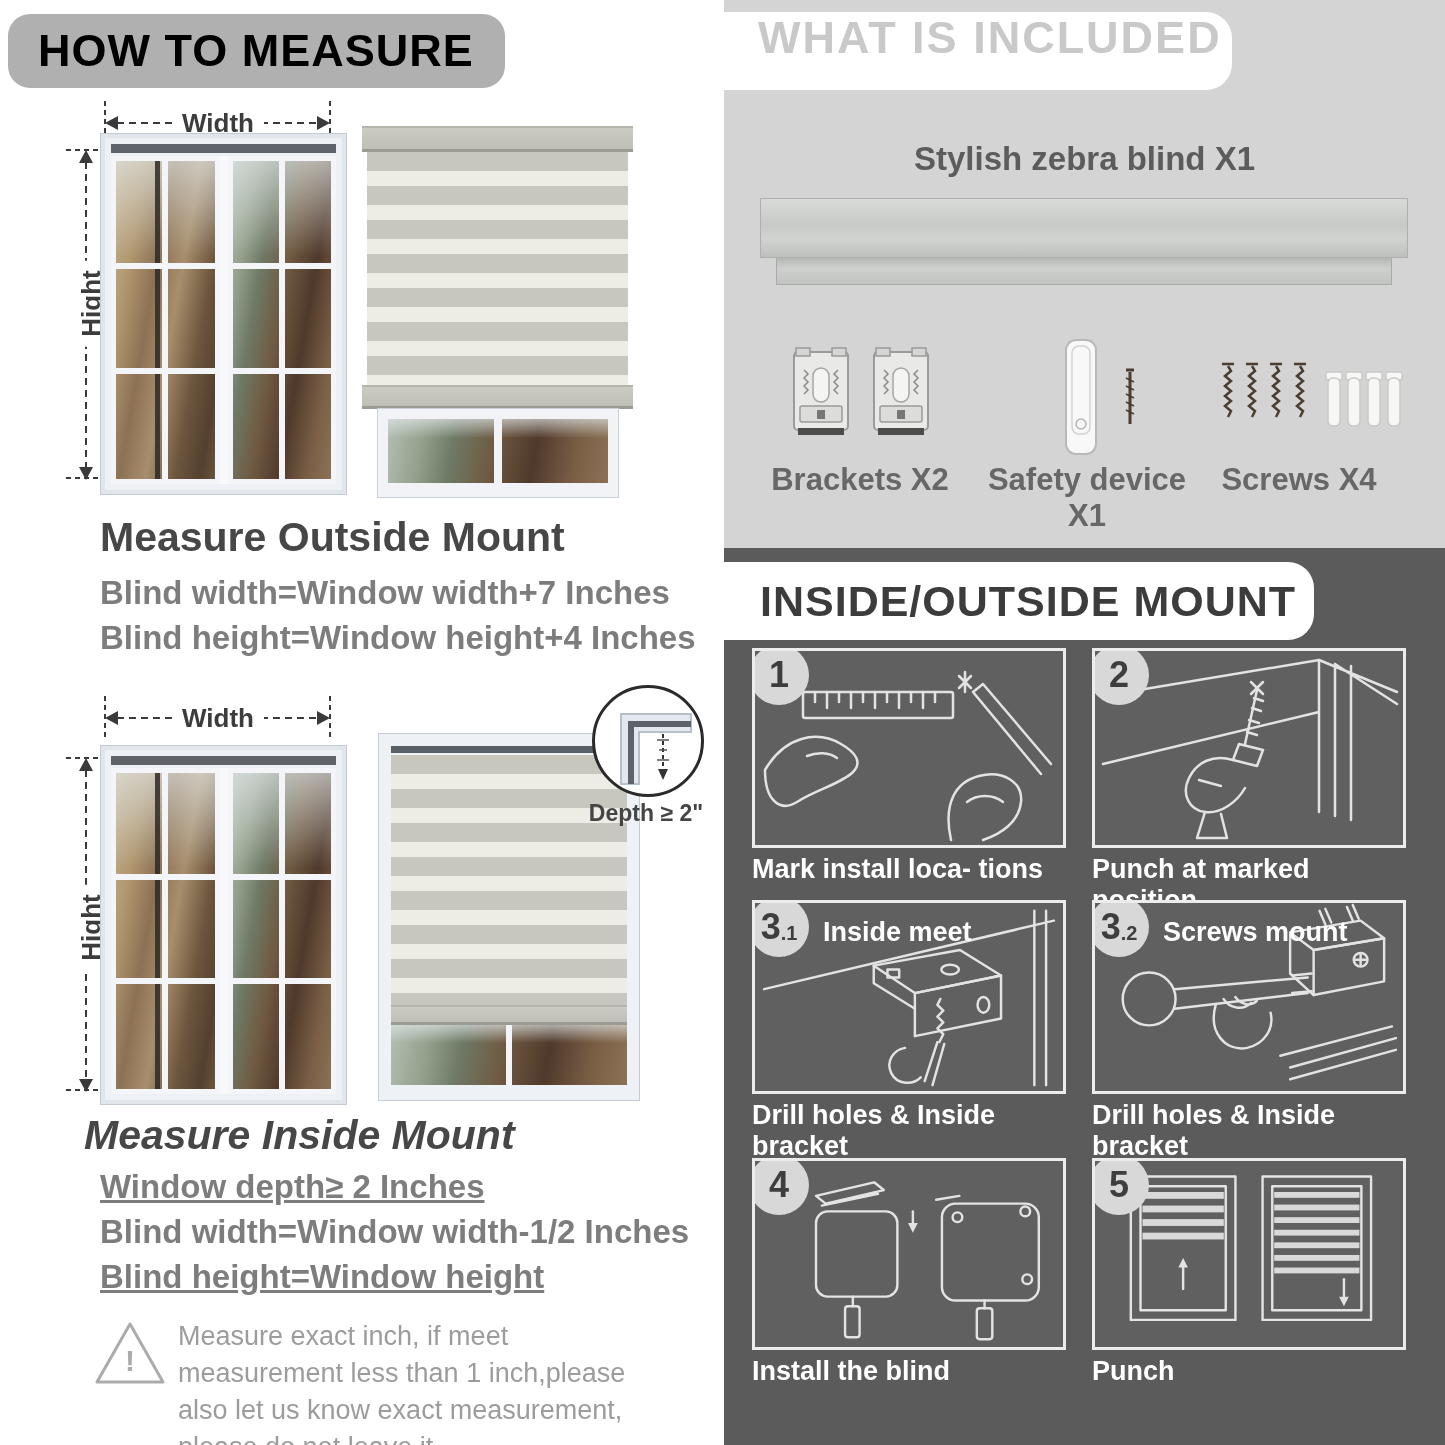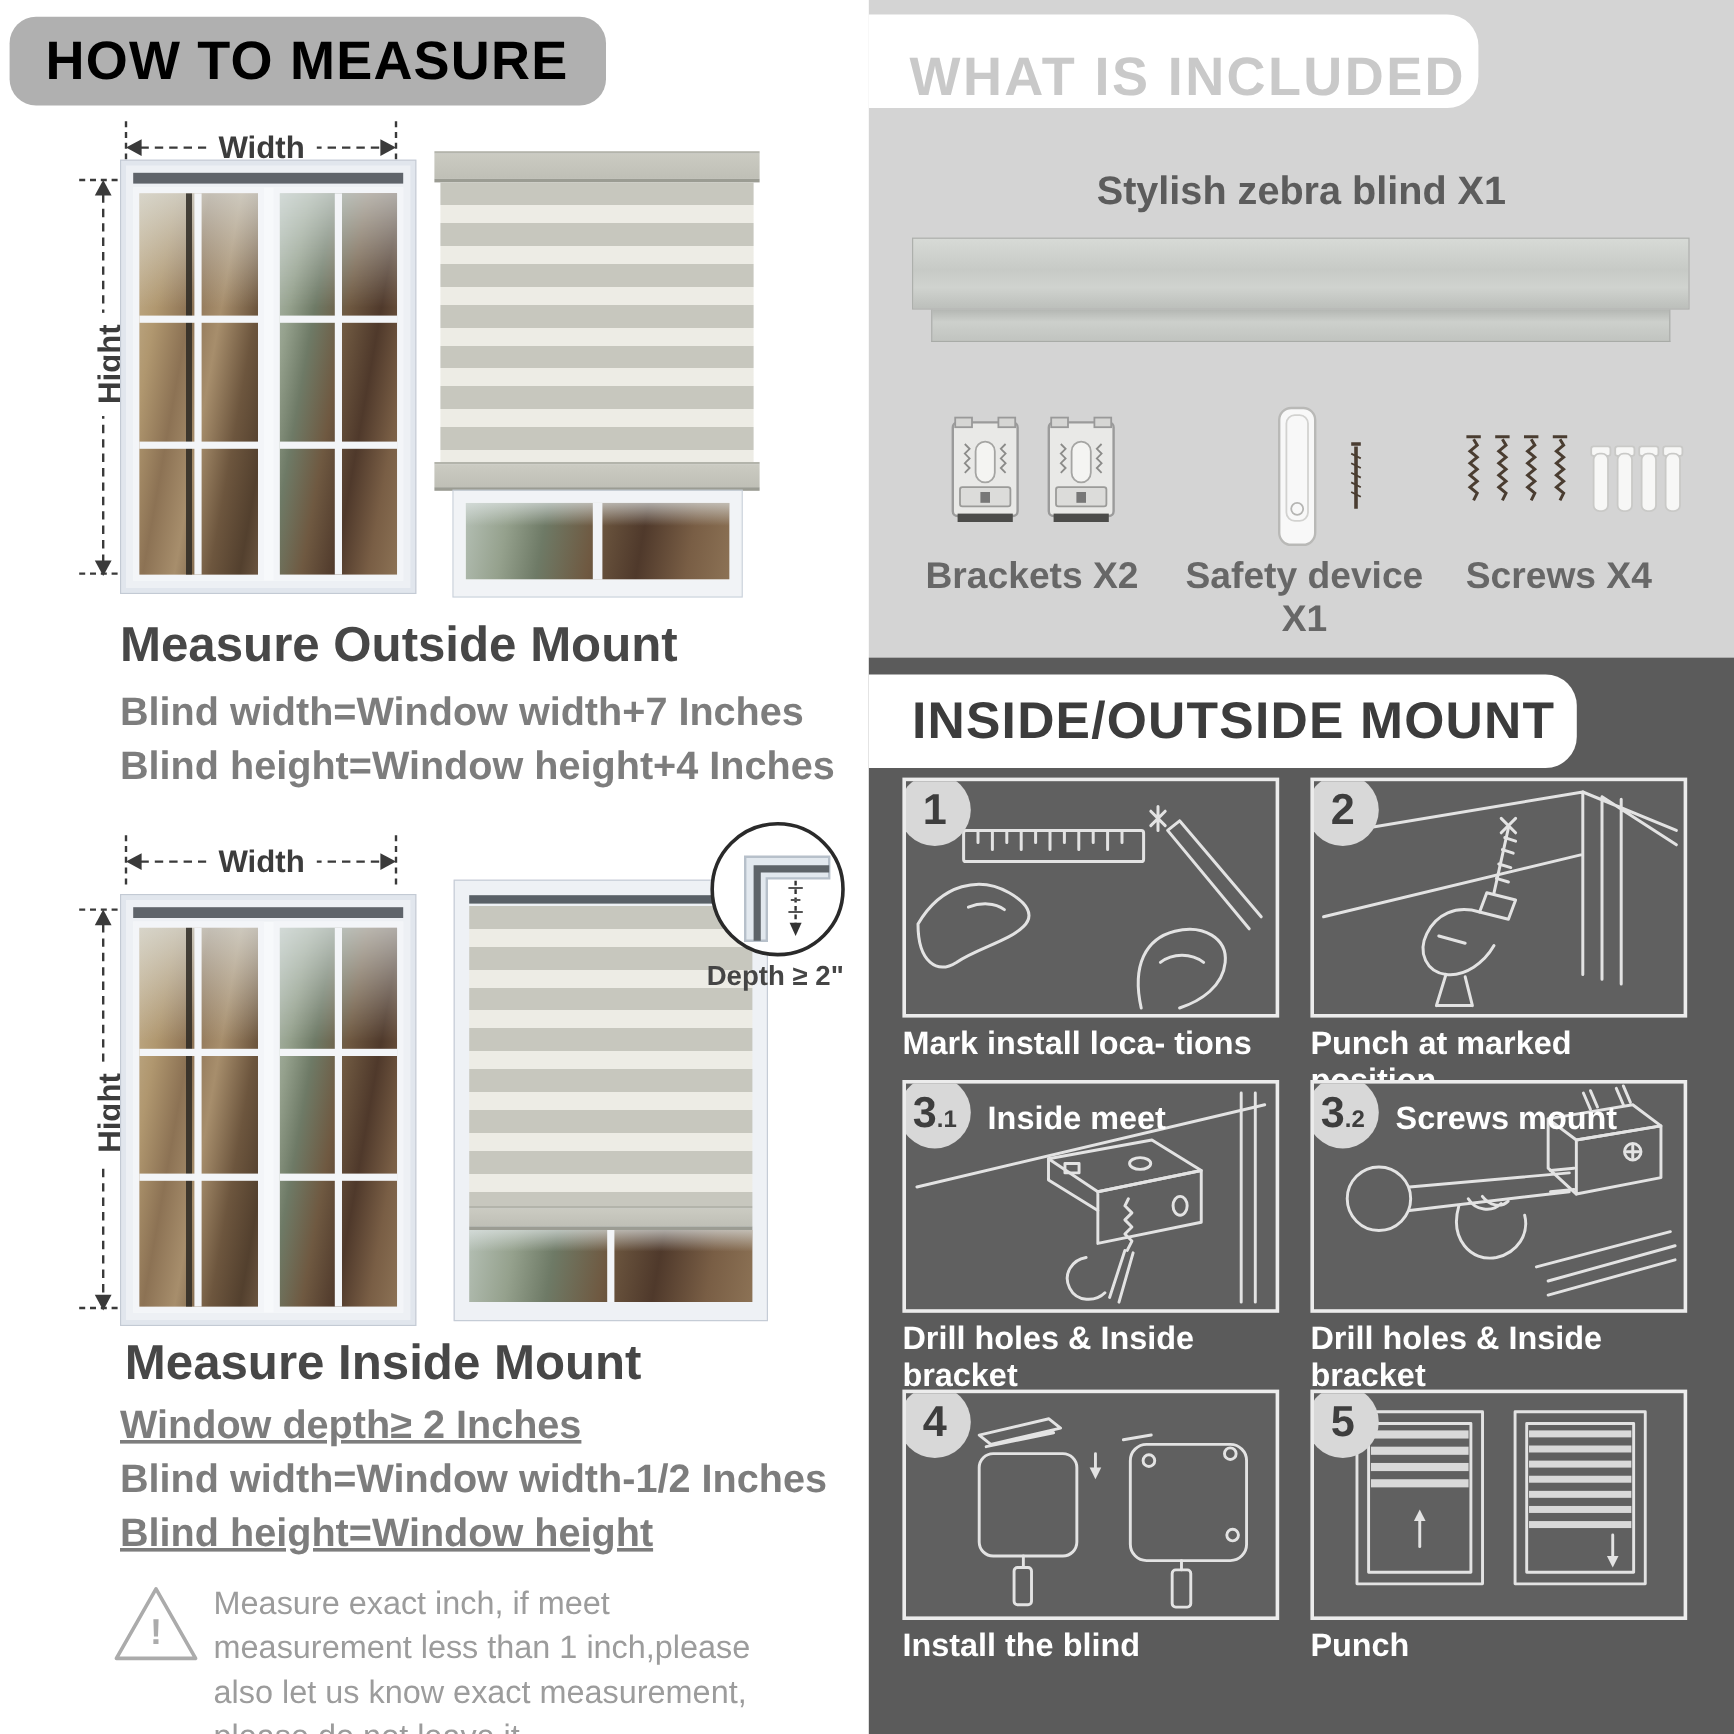--- a/index.html
+++ b/index.html
@@ -56,21 +56,21 @@
 
   .warn-text{position:absolute;color:#9c9c9c;font-size:27px;line-height:37px;font-weight:normal;}
   .warn-tri{position:absolute;width:76px;height:72px;}
   .warn-bang{position:absolute;left:0;top:26px;width:76px;text-align:center;color:#ababab;
         font-weight:bold;font-size:30px;}
 
   
   .right-col{position:absolute;left:724px;top:0;width:721px;height:1445px;}
   .rt{position:absolute;left:0;top:0;width:721px;height:548px;background:#d4d4d4;}
   .banner-included{position:absolute;left:0;top:12px;width:508px;height:78px;background:#fff;
-        border-radius:0 26px 26px 0;display:flex;align-items:flex-end;padding-left:34px;box-sizing:border-box;}
+        border-radius:0 26px 26px 0;display:flex;align-items:flex-start;padding-left:34px;box-sizing:border-box;}
   .banner-included span{color:#c9c9c9;font-weight:bold;font-size:45px;letter-spacing:2px;}
   .product-title{position:absolute;left:0;top:140px;width:100%;text-align:center;color:#5c5c5c;
         font-weight:bold;font-size:33px;}
   .headrail{position:absolute;left:36px;top:198px;width:648px;}
   .rail-top{height:60px;background:linear-gradient(180deg,#d7dad6 0%,#c7cac6 45%,#d0d3cf 70%,#bcbfbb 100%);
         border:1px solid #adb0ac;box-sizing:border-box;}
   .rail-bot{margin:0 16px;height:27px;background:linear-gradient(180deg,#b4b7b3,#cdd0cc 40%,#c1c4c0);
         border:1px solid #a8aba7;border-top:none;box-sizing:border-box;}
   .item-label{position:absolute;top:462px;text-align:center;color:#676767;font-weight:bold;font-size:31px;}
 
@@ -201,21 +201,21 @@
         <polygon points="68,92 63,81 73,81" fill="#333"></polygon>
         <g stroke="#555" stroke-width="1.5">
           <line x1="62" y1="52" x2="74" y2="52"></line>
             <line x1="64" y1="62" x2="72" y2="62"></line>
           <line x1="62" y1="72" x2="74" y2="72"></line>
         </g>
       </svg>
     </div>
     <div class="depth-label" style="left:566px;top:800px;width:160px;">Depth ≥ 2"</div>
 
-    <div class="h-measure" style="left:104px;top:1112px;">Measure Inside Mount</div>
+    <div class="h-measure" style="left:84px;top:1112px;font-style:italic;">Measure Inside Mount</div>
     <div class="p-measure" style="left:100px;top:1168px;text-decoration:underline;">Window depth≥ 2 Inches</div>
     <div class="p-measure" style="left:100px;top:1213px;">Blind width=Window width-1/2 Inches</div>
     <div class="p-measure" style="left:100px;top:1258px;text-decoration:underline;">Blind height=Window height</div>
 
     <div class="warn-tri" style="left:92px;top:1318px;">
       <svg viewBox="0 0 76 72" width="76" height="72">
         <path d="M38,6 L71,64 L5,64 Z" fill="none" stroke="#ababab" stroke-width="3" stroke-linejoin="round"></path>
       </svg>
       <span class="warn-bang">!</span>
     </div>

